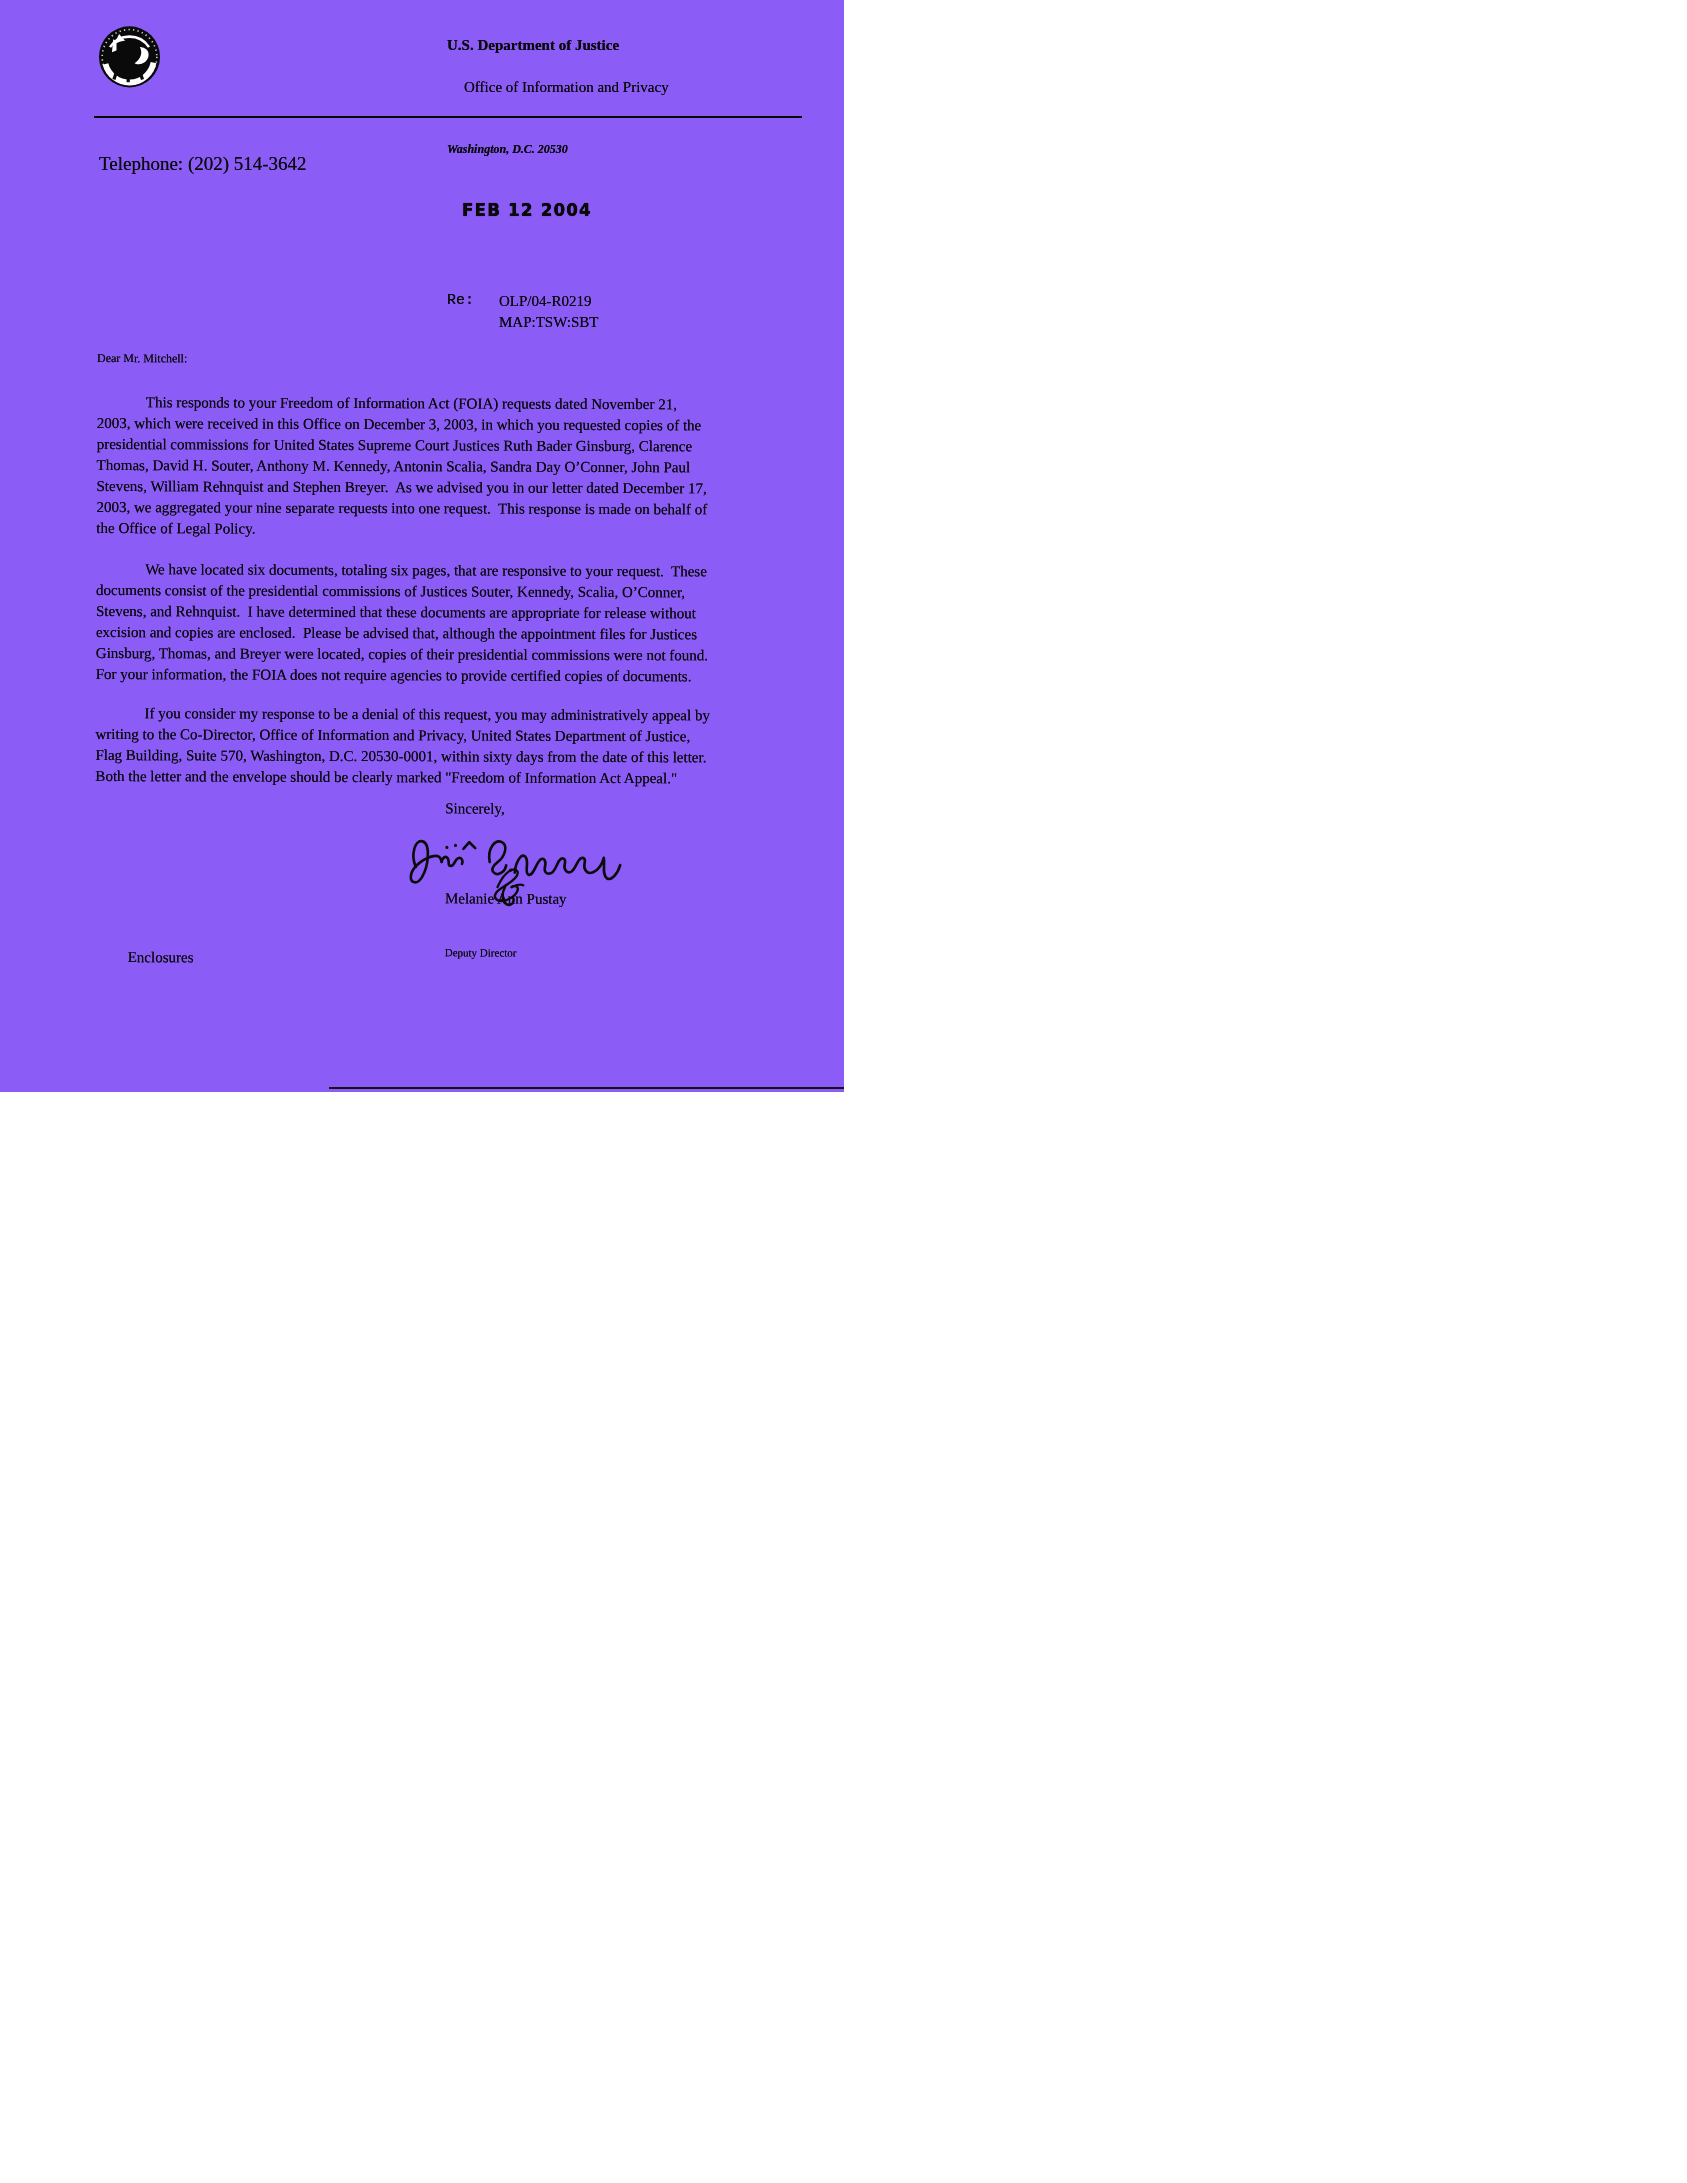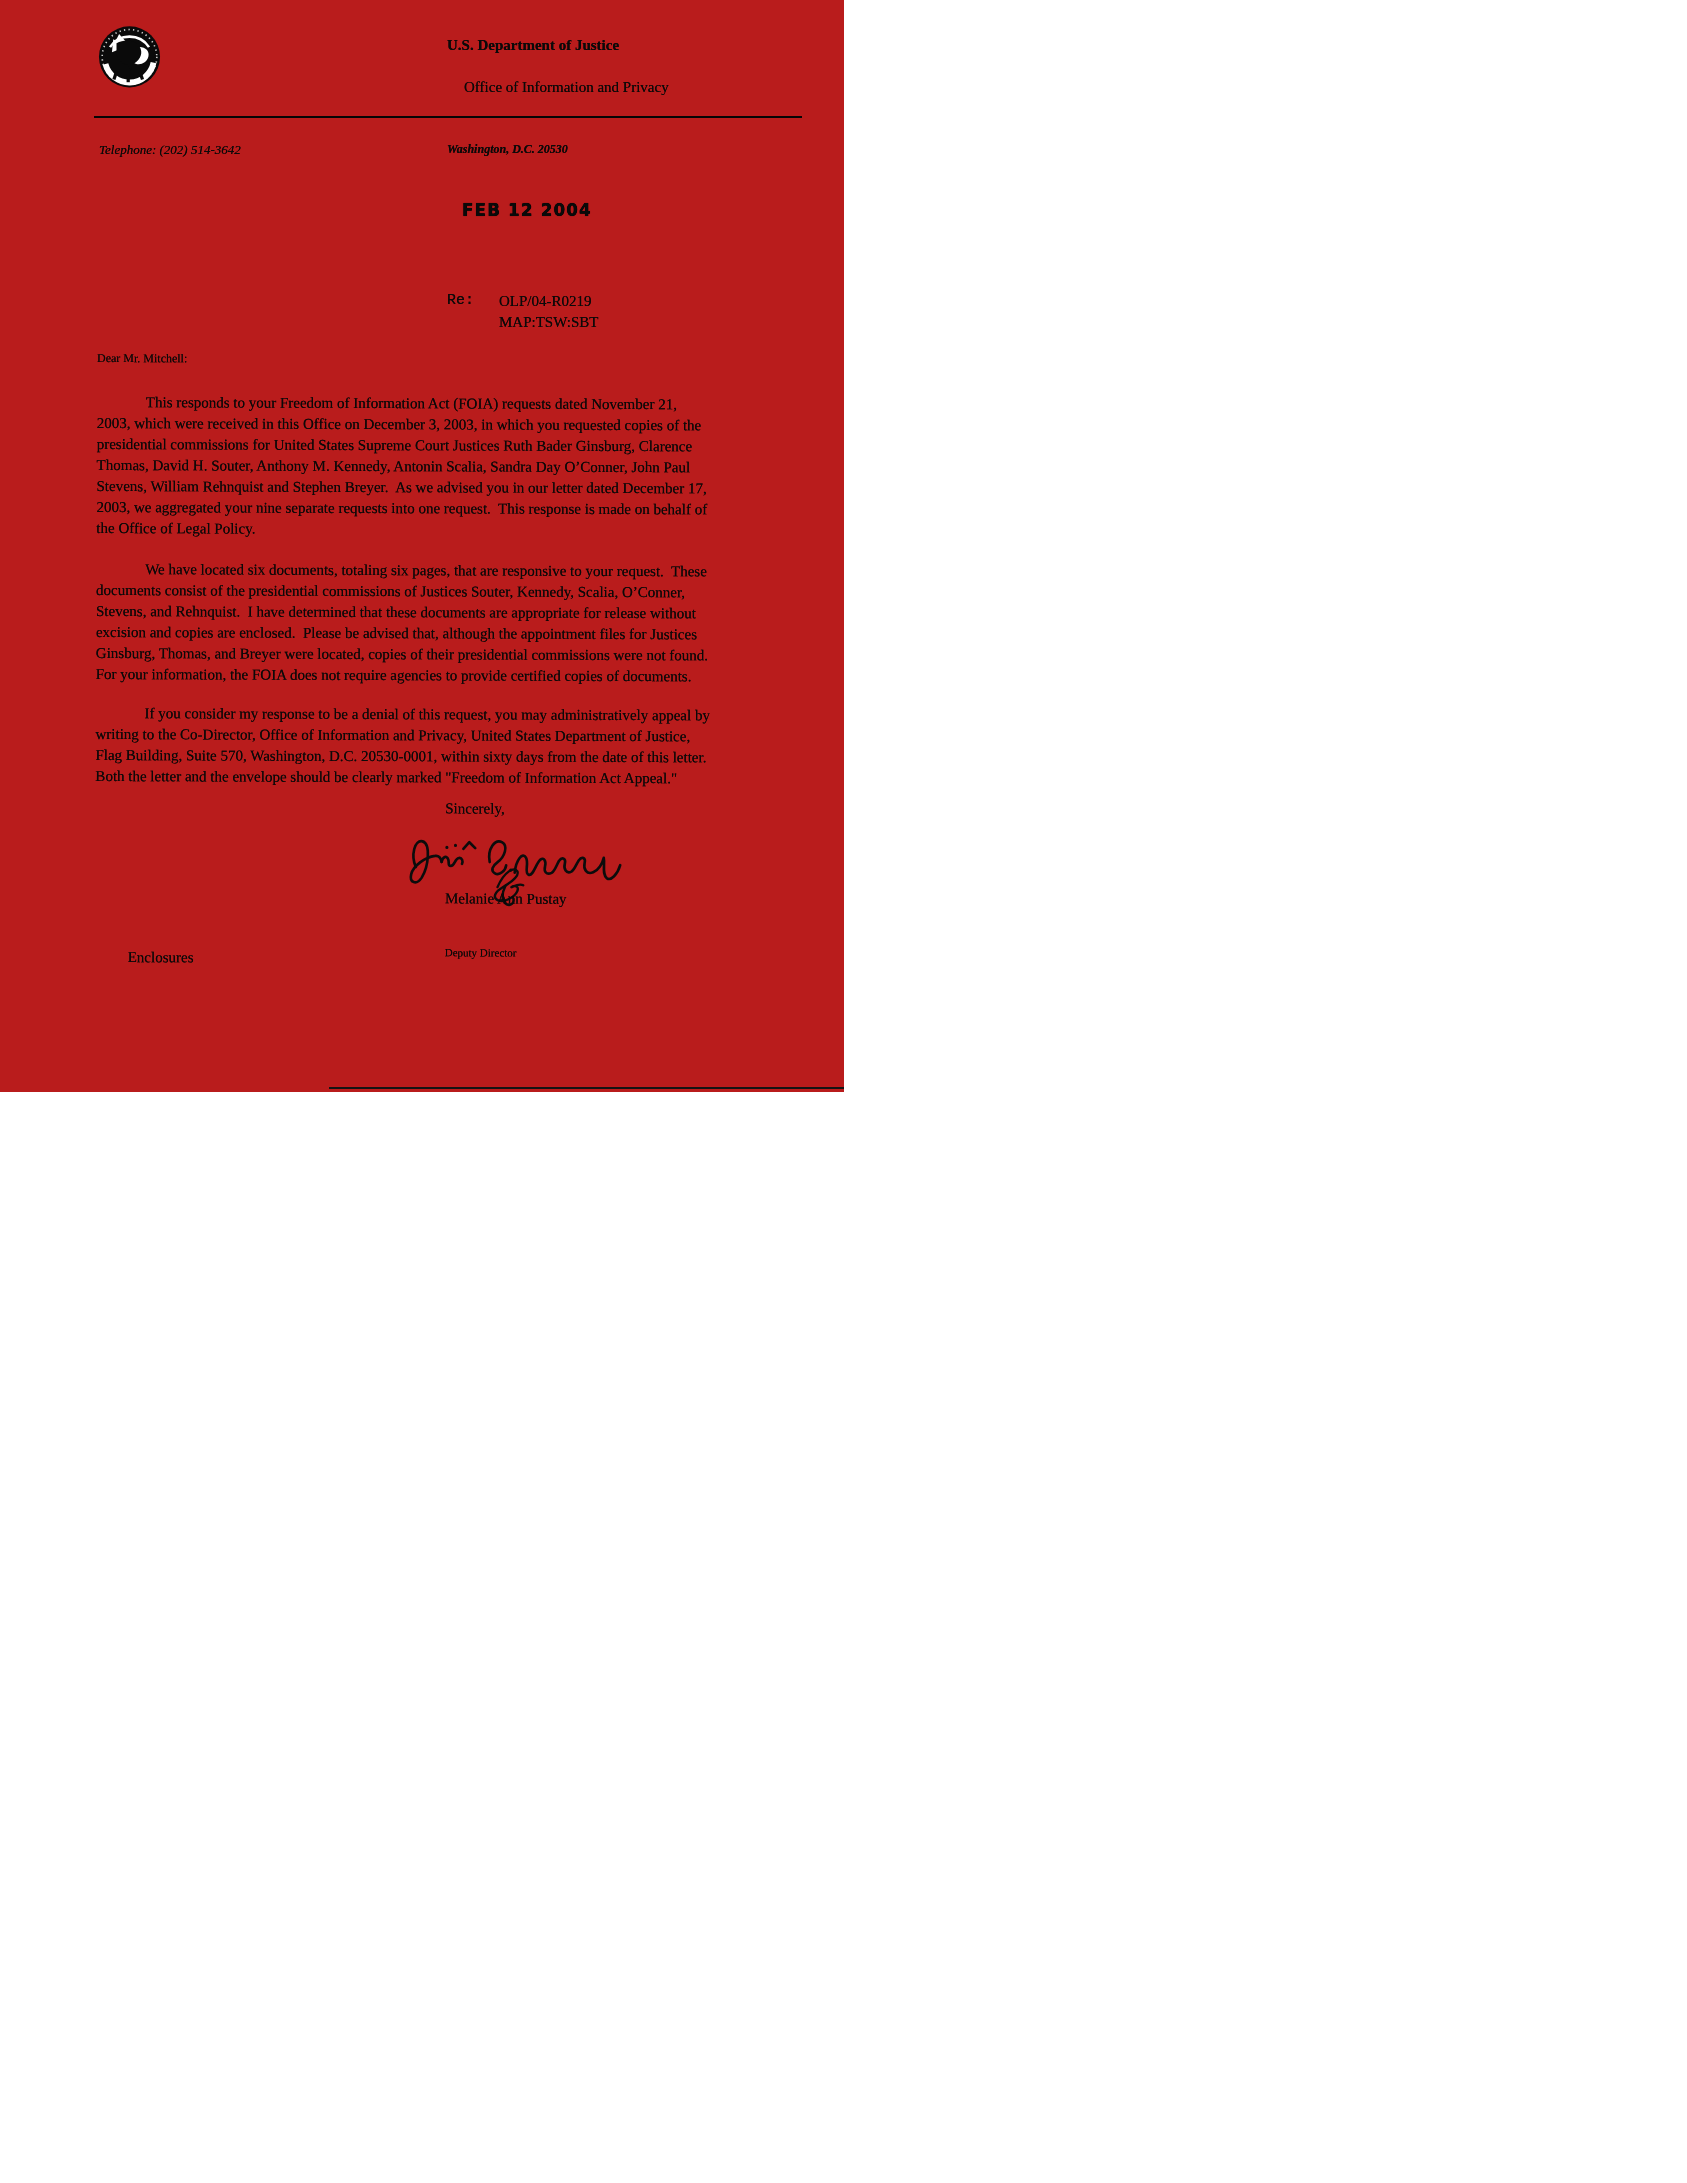--- a/index.html
+++ b/index.html
@@ -1,28 +1,28 @@
 <!DOCTYPE html>
 <html style="font-size:10.6px"><head>
 <meta charset="utf-8">
 <style>
   html,body{margin:0;padding:0;background:#ffffff;}
   .page{
-    position:relative;width:844px;height:1092px;background:#b91c1c;
+    position:relative;width:844px;height:1092px;background:#8b5cf6;
     font-family:"Liberation Serif","DejaVu Serif",serif;color:#0a0a0a;overflow:hidden;
   }
   .abs{position:absolute;}
   .line{white-space:pre;}
   .ink{text-shadow:0 0 0.3px rgba(0,0,0,.8);}
   
   .seal{left:97px;top:25px;}
   .agency{left:447px;top:37px;font-size:15px;font-weight:bold;}
   .office{left:464px;top:79px;font-size:15px;}
   .rule{left:94px;top:116px;width:708px;height:2px;background:#050505;}
-  .telephone{left:99px;top:142px;font-size:13px;font-style:italic;}
+  .telephone{left:99px;top:153px;font-size:19px;}
   .citystate{left:447px;top:142px;font-size:12px;font-style:italic;font-weight:bold;}
   
   .stamp{
     left:462px;top:199px;font-family:"DejaVu Sans","Liberation Sans",sans-serif;
     font-weight:bold;font-size:16.5px;letter-spacing:1.3px;transform:scaleY(1.12);
     transform-origin:left top;text-shadow:0 0 0.7px #000, 0.3px 0.3px 0 #000;
   }
   
   .recipient{left:97px;top:226px;font-size:15px;line-height:21.5px;}
   .reference{left:447px;top:291px;font-size:15px;line-height:20.5px;}

